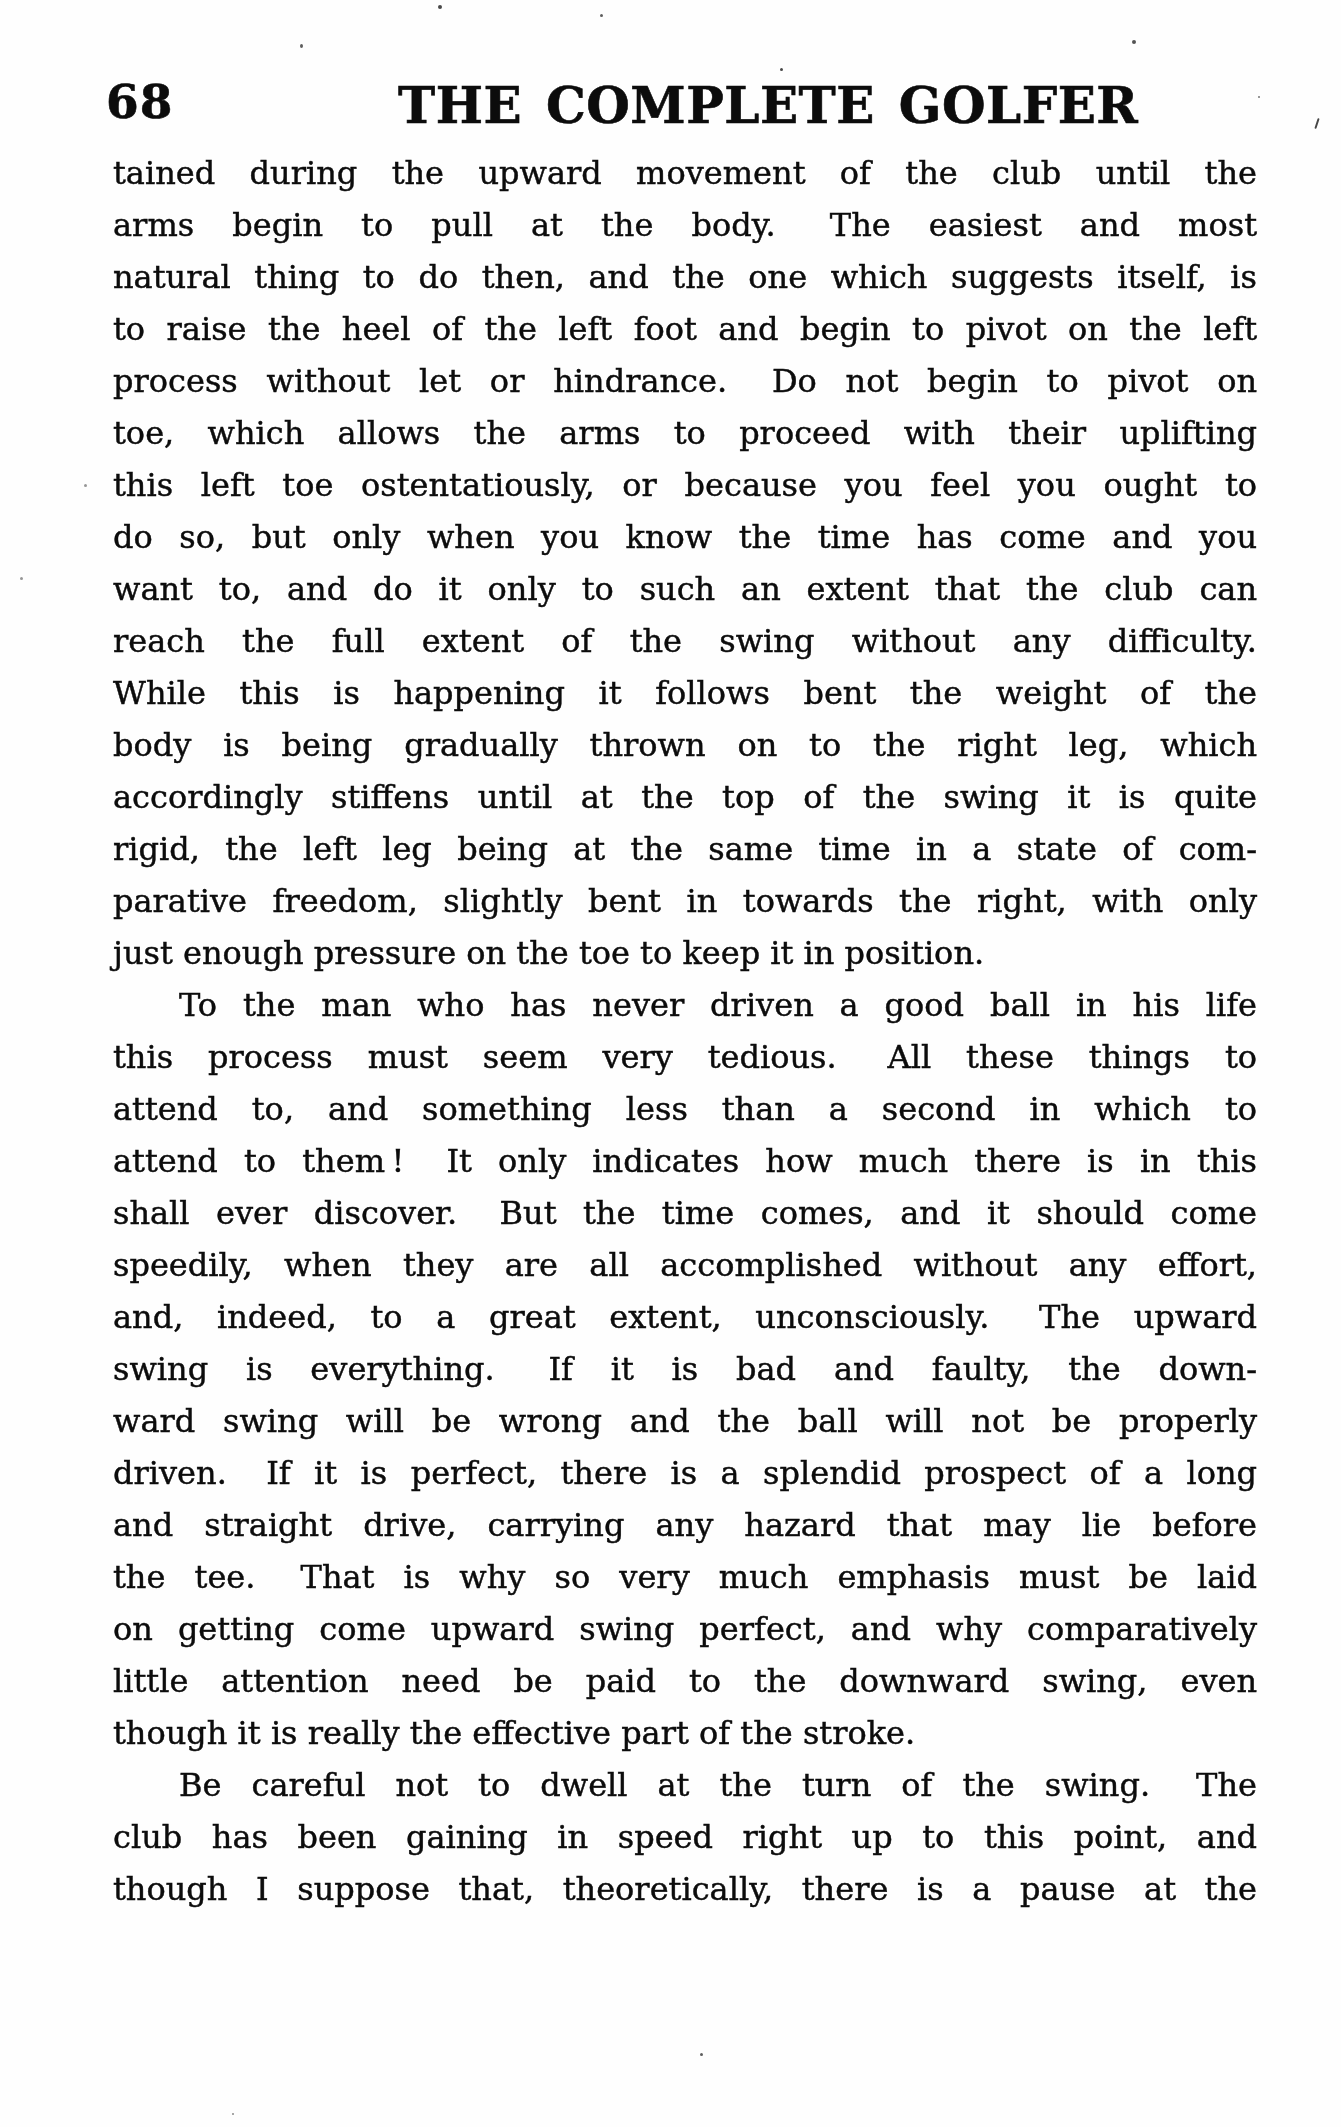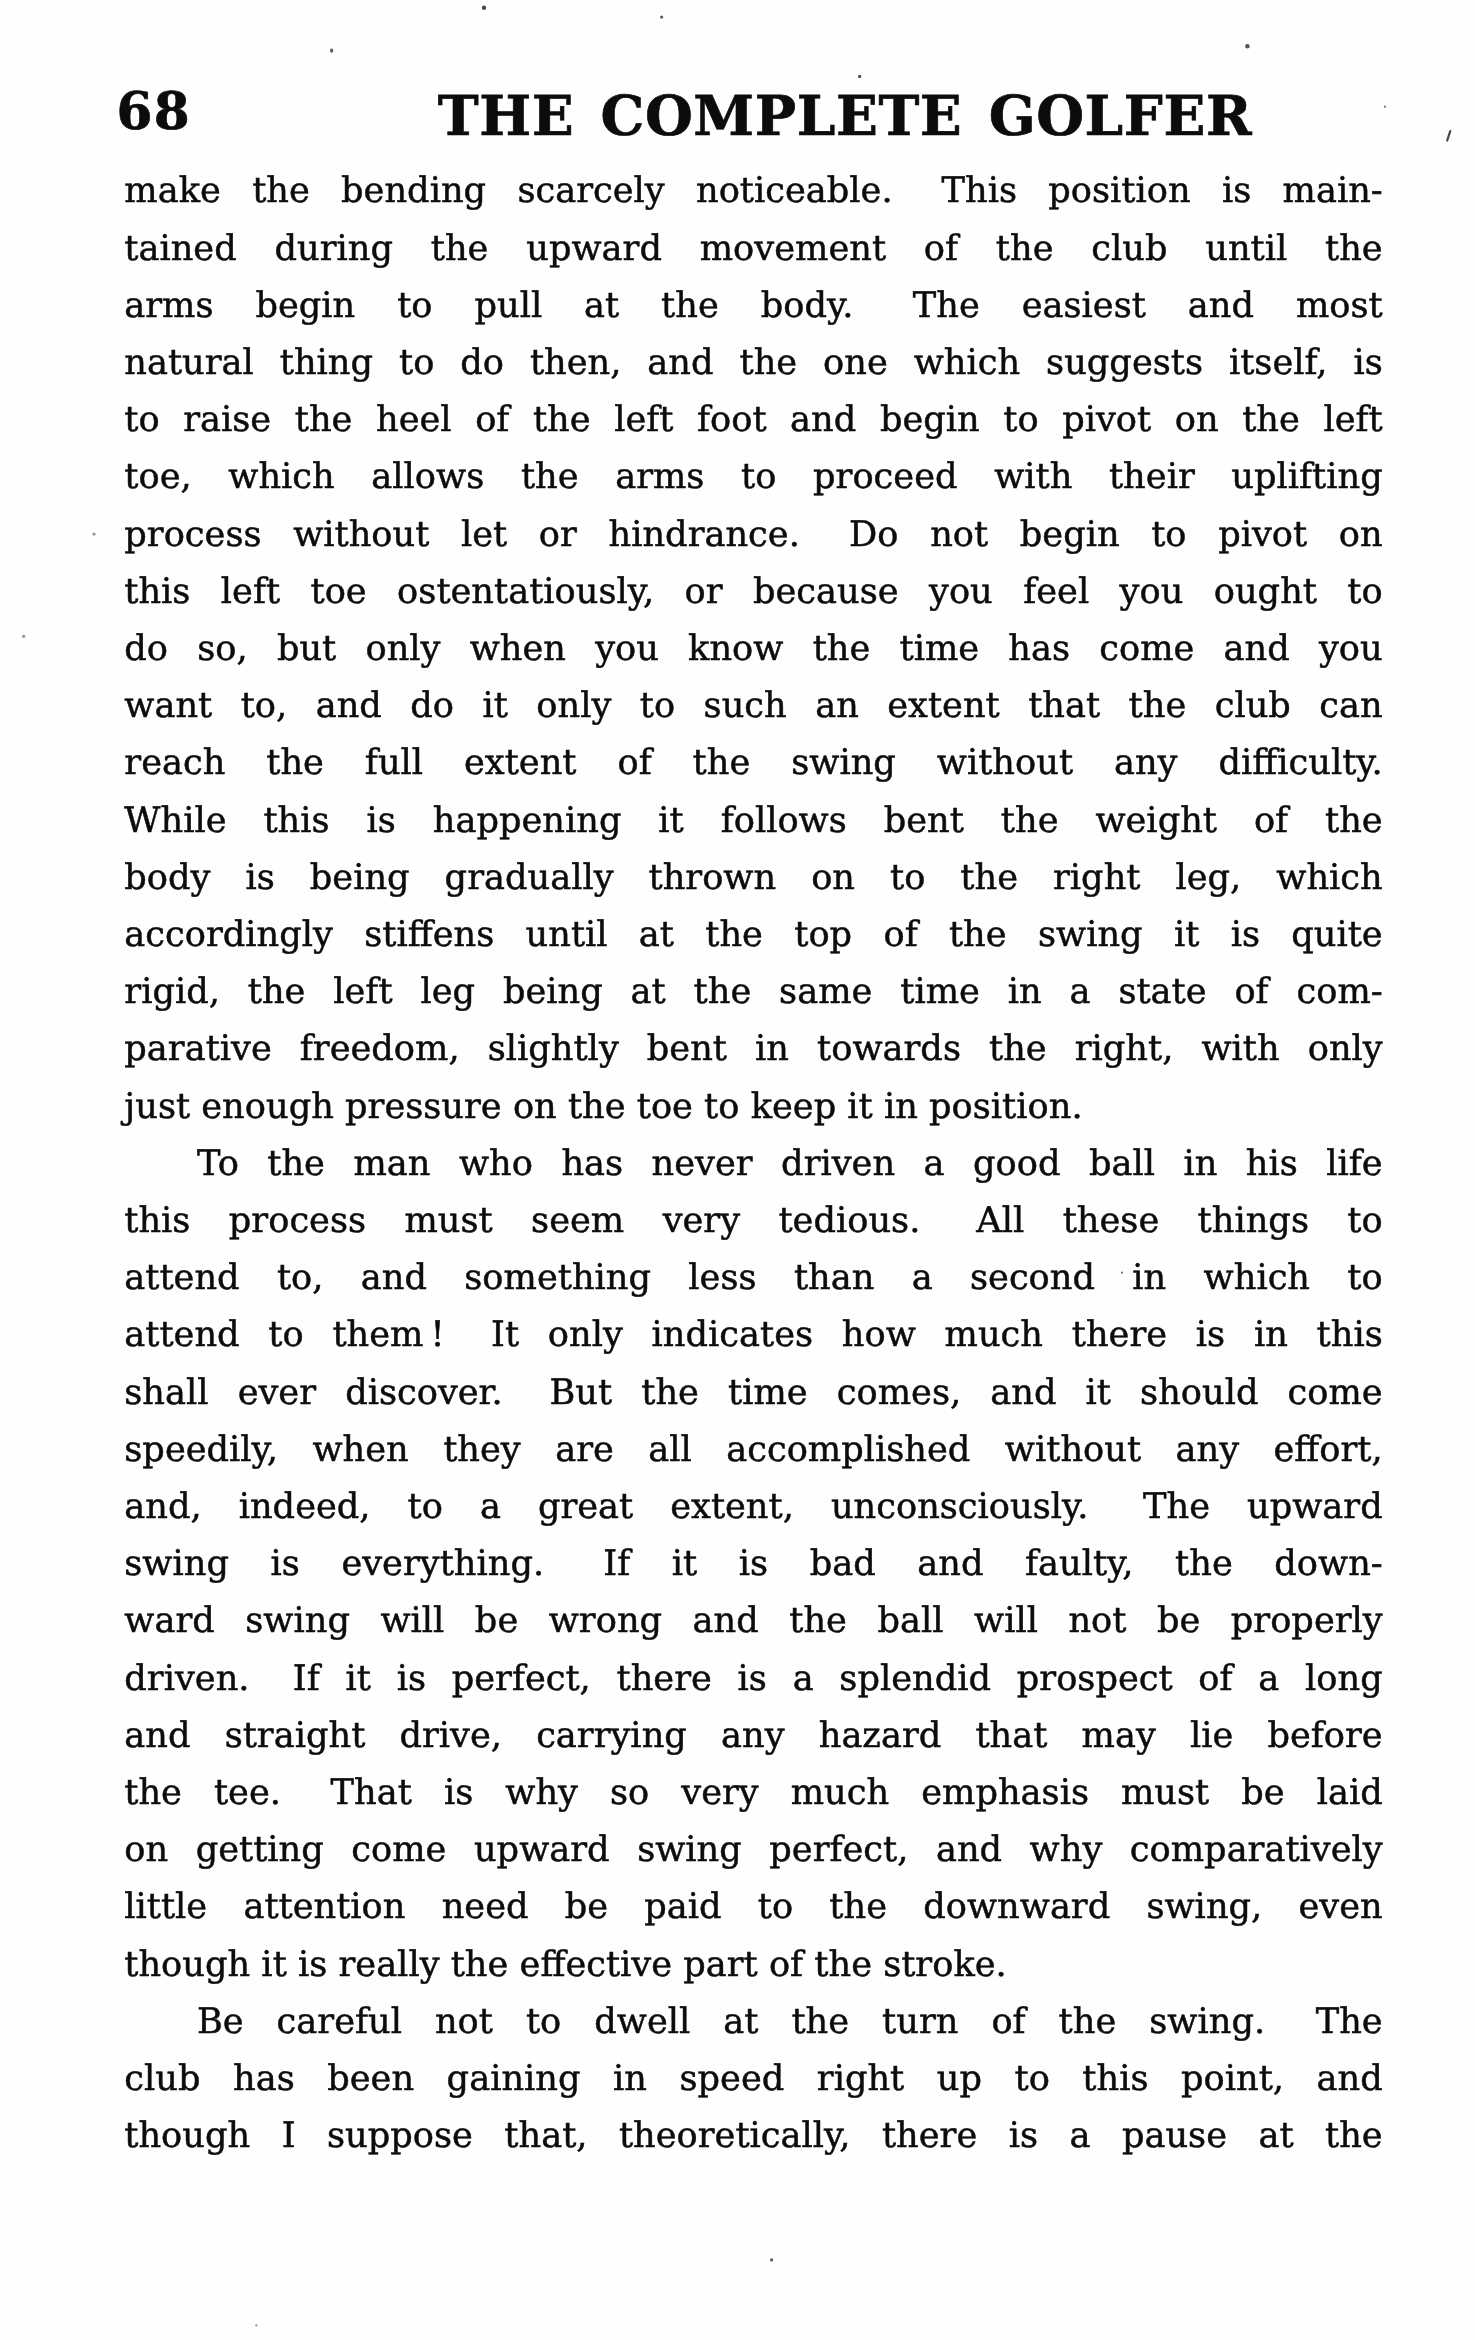--- a/index.html
+++ b/index.html
@@ -75,27 +75,26 @@
 <body>
 
 <div class="page">
 
   <div class="header">
     <div class="page-number">68</div>
     <div class="page-title">THE COMPLETE GOLFER</div>
   </div>
 
   <div class="text-block">
-      <div class="line">make the bending scarcely noticeable.  This position is main-</div>
       <div class="line">tained during the upward movement of the club until the</div>
       <div class="line">arms begin to pull at the body.  The easiest and most</div>
       <div class="line">natural thing to do then, and the one which suggests itself, is</div>
       <div class="line">to raise the heel of the left foot and begin to pivot on the left</div>
+      <div class="line">process without let or hindrance.  Do not begin to pivot on</div>
       <div class="line">toe, which allows the arms to proceed with their uplifting</div>
-      <div class="line">process without let or hindrance.  Do not begin to pivot on</div>
       <div class="line">this left toe ostentatiously, or because you feel you ought to</div>
       <div class="line">do so, but only when you know the time has come and you</div>
       <div class="line">want to, and do it only to such an extent that the club can</div>
       <div class="line">reach the full extent of the swing without any difficulty.</div>
       <div class="line">While this is happening it follows bent the weight of the</div>
       <div class="line">body is being gradually thrown on to the right leg, which</div>
       <div class="line">accordingly stiffens until at the top of the swing it is quite</div>
       <div class="line">rigid, the left leg being at the same time in  a  state of com-</div>
       <div class="line">parative freedom, slightly bent in towards the right, with only</div>
       <div class="line eop">just enough pressure on the toe to keep it in position.</div>

